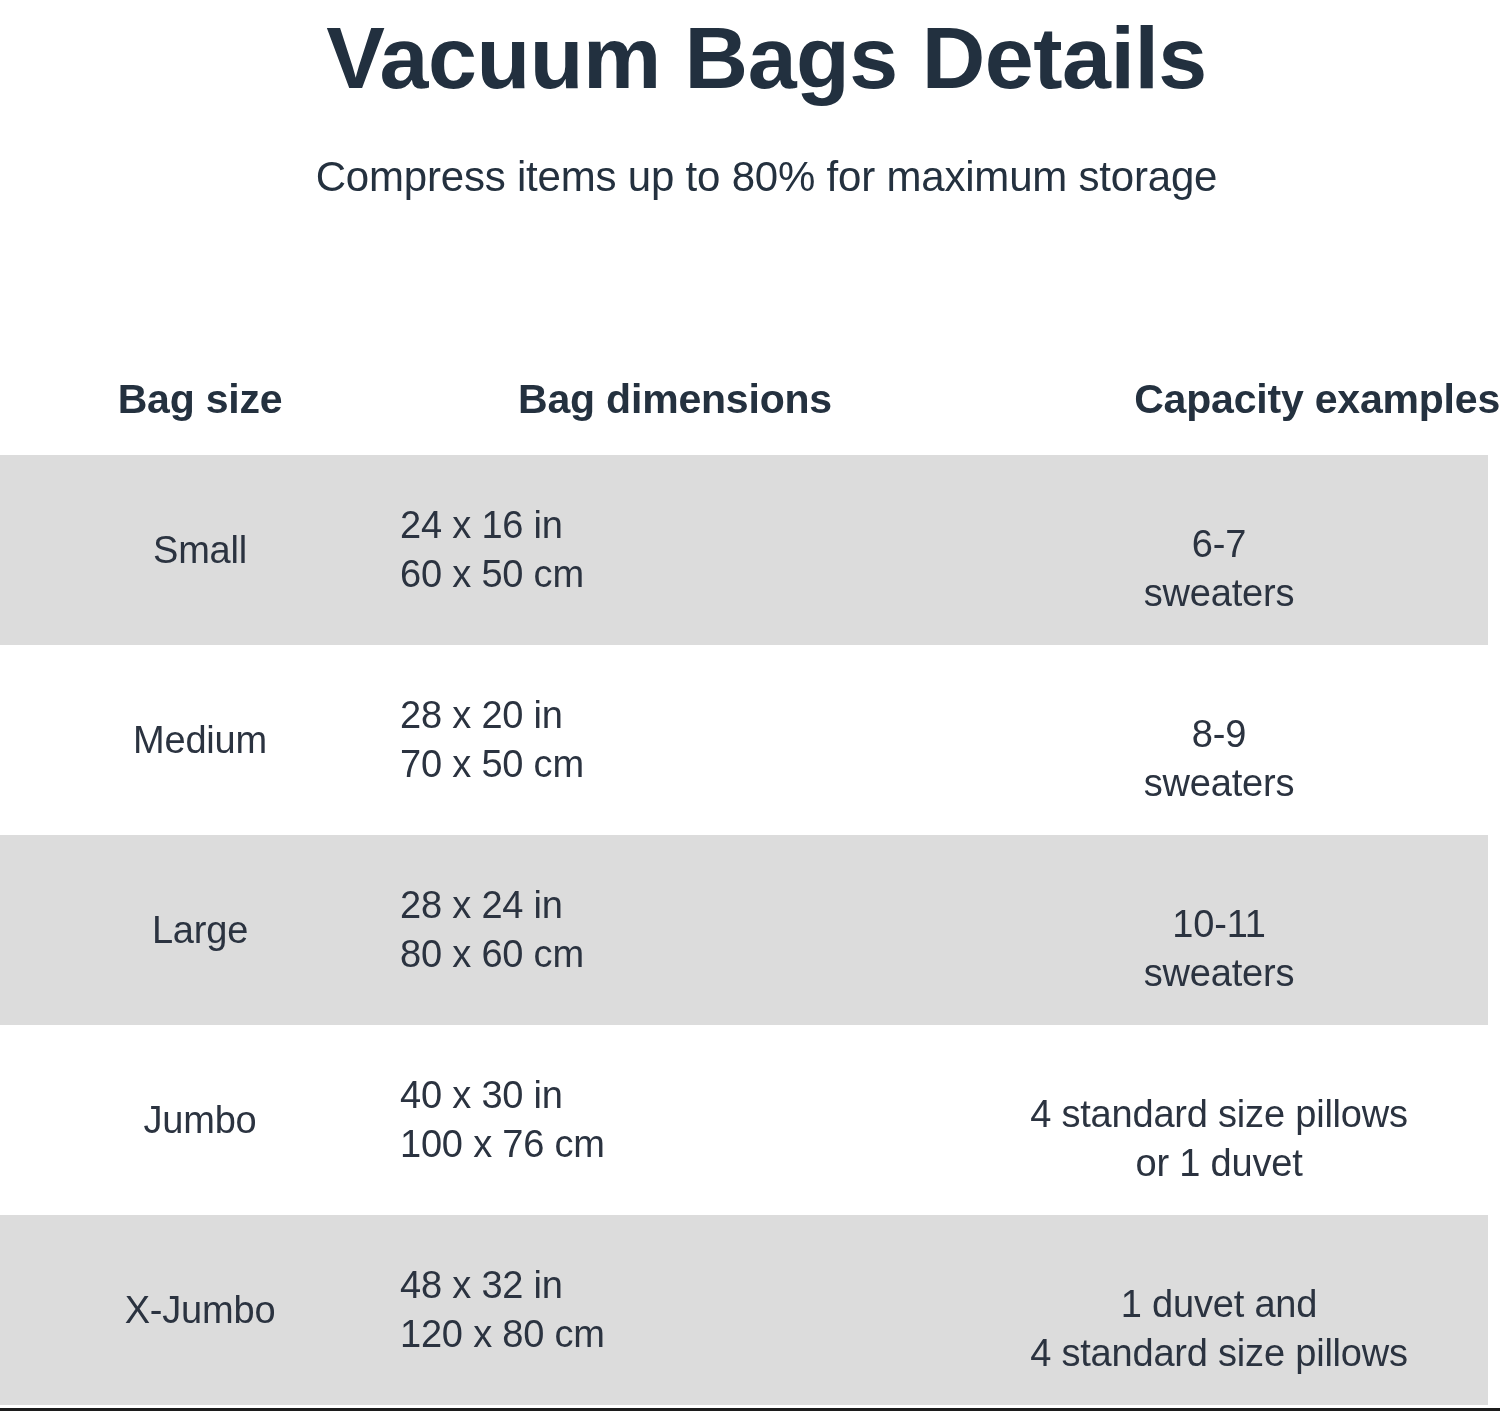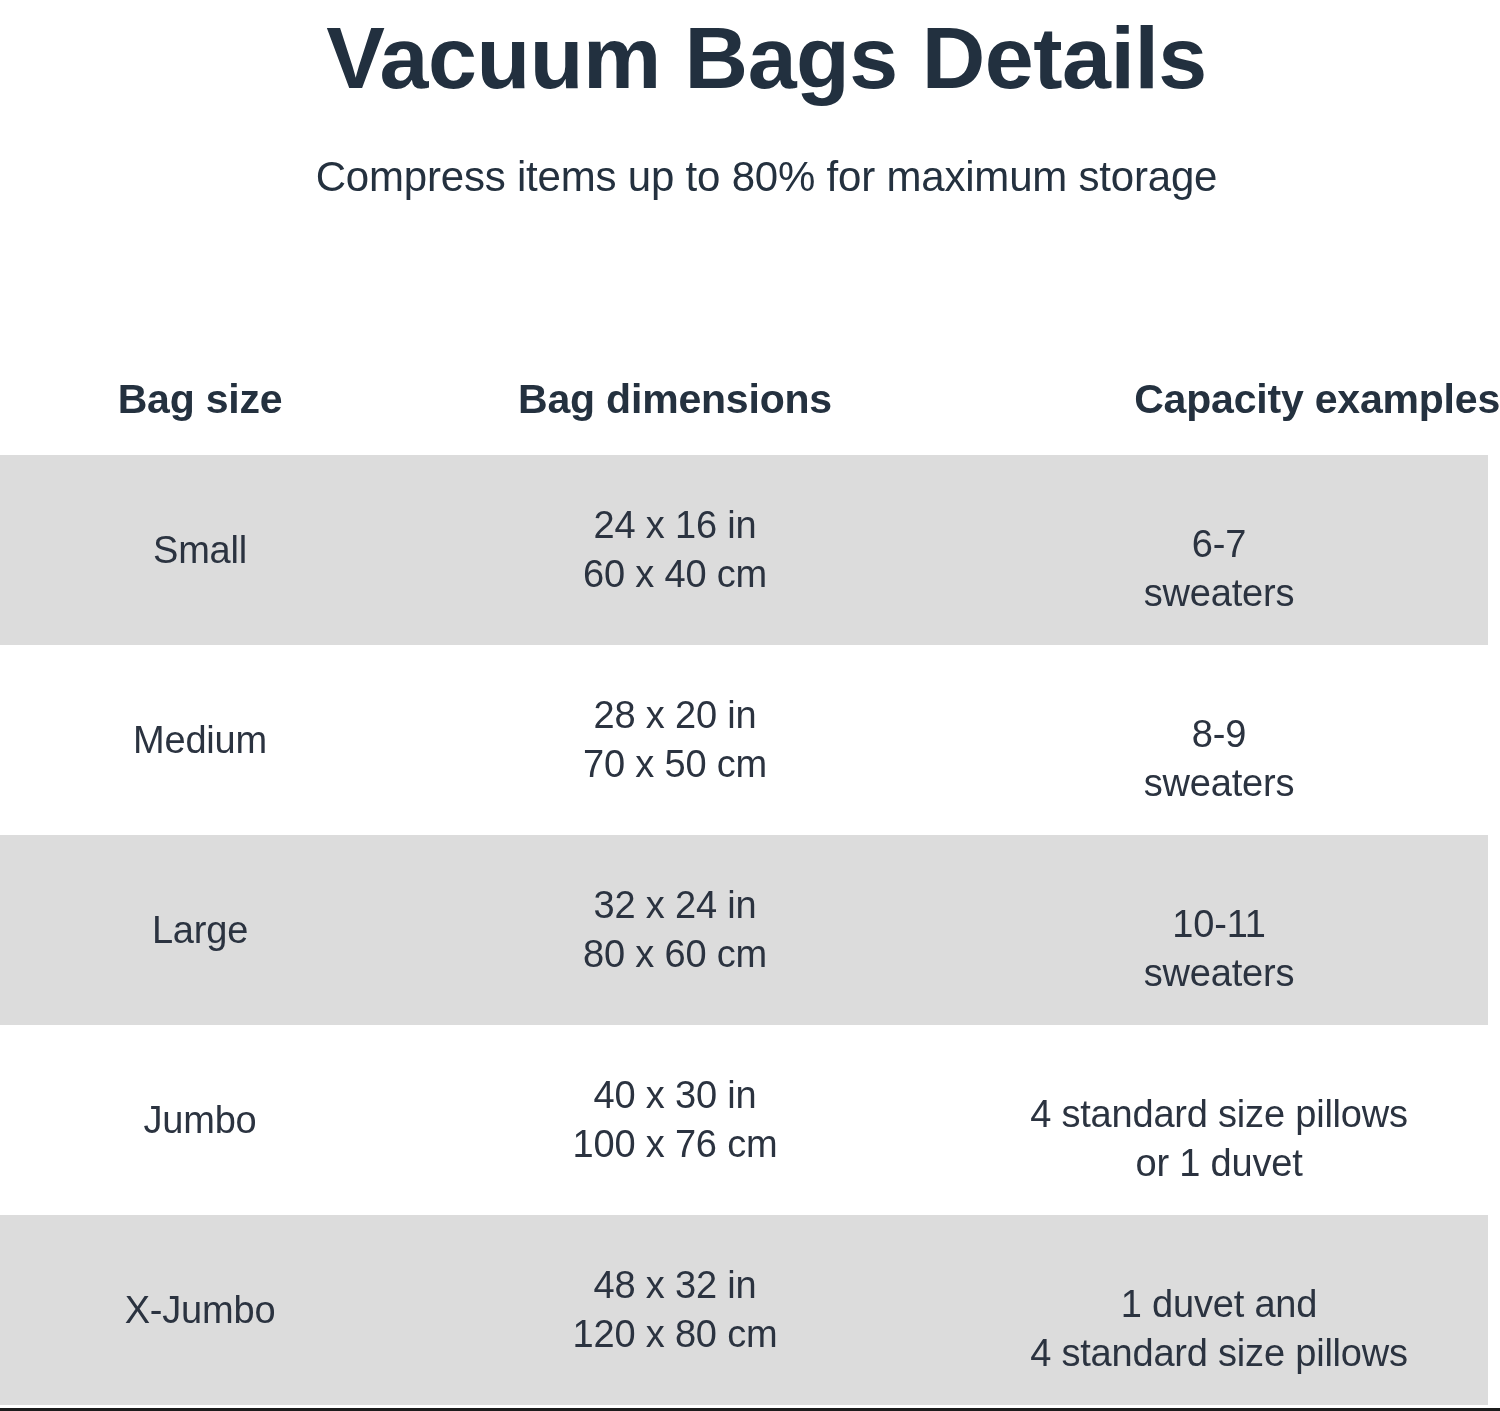--- a/index.html
+++ b/index.html
@@ -91,21 +91,21 @@
     font-size: 38px;
     line-height: 1.28;
     font-weight: 400;
     color: #2b3340;
     box-sizing: border-box;
     letter-spacing: -0.2px;
   }
   .td .line { display: block; }
 
   .cell-size { width: 400px; text-align: center; }
-  .cell-dims { width: 550px; text-align: center; }
+  .cell-dims { width: 550px; }
   .cell-cap  { width: 538px; text-align: center; margin-top: 38px; }
 
   .bottom-rule {
     position: absolute;
     left: 0;
     bottom: 0;
     width: 1500px;
     height: 3px;
     background: #1c1c1c;
   }
@@ -125,21 +125,21 @@
     <div class="table-head">
       <div class="th col-size">Bag size</div>
       <div class="th col-dims">Bag dimensions</div>
       <div class="th col-cap">Capacity examples</div>
     </div>
 
     <div class="table-row shaded">
       <div class="td cell-size">Small</div>
       <div class="td cell-dims">
         <span class="line">24 x 16 in</span>
-        <span class="line">60 x 40 cm</span>
+        <span class="line">60 x 50 cm</span>
       </div>
       <div class="td cell-cap">
         <span class="line">6-7</span>
         <span class="line">sweaters</span>
       </div>
     </div>
 
     <div class="table-row">
       <div class="td cell-size">Medium</div>
       <div class="td cell-dims">
@@ -148,21 +148,21 @@
       </div>
       <div class="td cell-cap">
         <span class="line">8-9</span>
         <span class="line">sweaters</span>
       </div>
     </div>
 
     <div class="table-row shaded">
       <div class="td cell-size">Large</div>
       <div class="td cell-dims">
-        <span class="line">32 x 24 in</span>
+        <span class="line">28 x 24 in</span>
         <span class="line">80 x 60 cm</span>
       </div>
       <div class="td cell-cap">
         <span class="line">10-11</span>
         <span class="line">sweaters</span>
       </div>
     </div>
 
     <div class="table-row">
       <div class="td cell-size">Jumbo</div>

